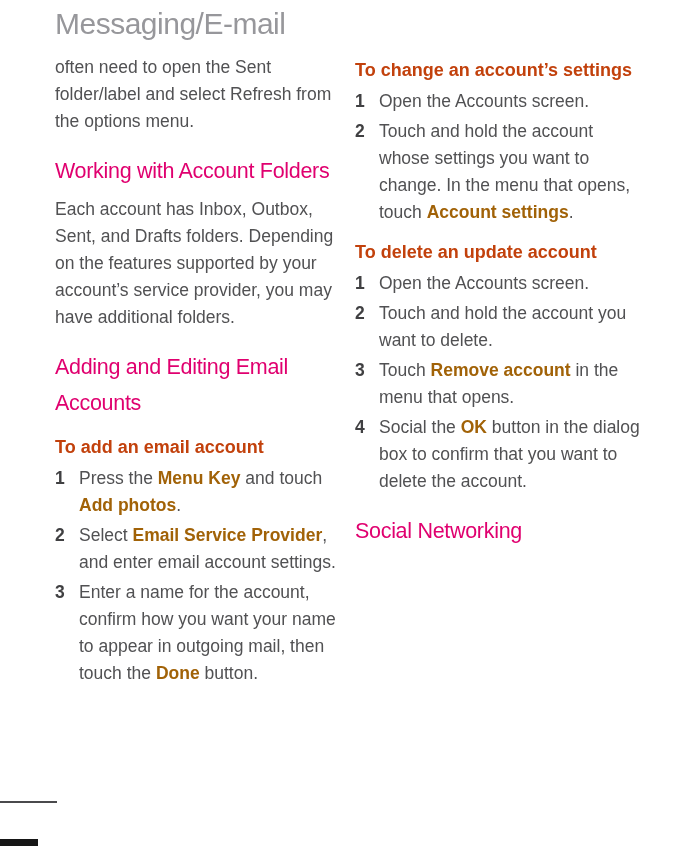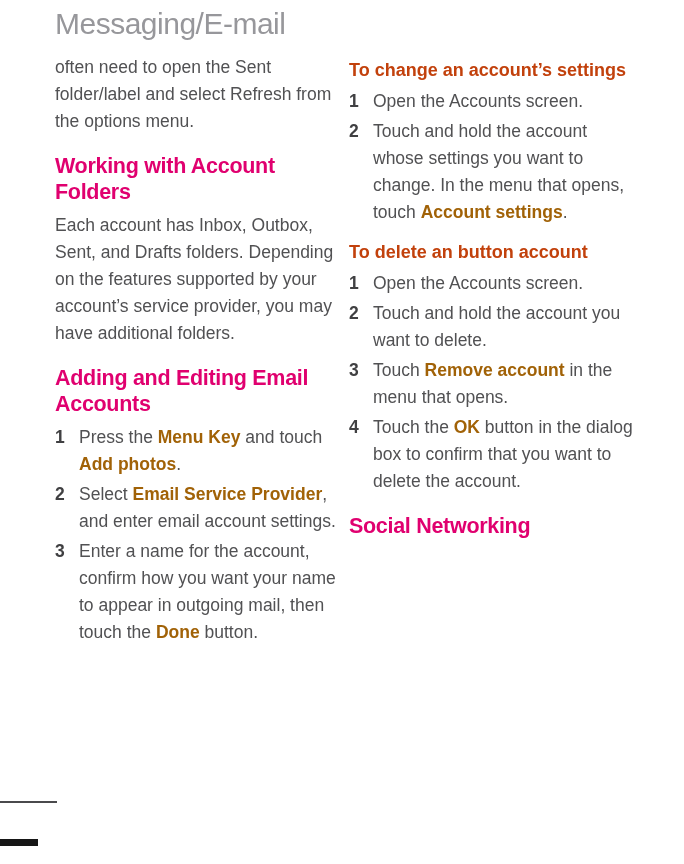--- a/index.html
+++ b/index.html
@@ -21,36 +21,36 @@
   .title {
     font-size: 30px;
     font-weight: 400;
     color: #97979b;
     letter-spacing: -0.5px;
     margin: 0 16px 12px 0;
     line-height: 36px;
   }
   .cols {
     display: flex;
-    gap: 12px;
+    gap: 18px;
   }
   .col-left  { width: 282px; }
   .col-right { width: 292px; }
   .col {
     font-size: 17.5px;
     line-height: 27px;
   }
   p.body {
     margin: 0 0 4px 0;
   }
   h2.pink {
     color: #e0006f;
     font-size: 21.5px;
-    line-height: 26px;
-    font-weight: 700;
+    line-height: 36px;
+    font-weight: 400;
     margin: 18px 0 7px 0;
     letter-spacing: -0.3px;
   }
   h3.sub {
     font-size: 18px;
     font-weight: 700;
     color: #c2410c;
     margin: 14px 0 6px 0;
     line-height: 24px;
   }
@@ -96,20 +96,21 @@
   <div class="cols">
 
     <div class="col col-left">
 
       <p class="body">often need to open the Sent folder/label and select Refresh from the options menu.</p>
 
       <h2 class="pink">Working with Account Folders</h2>
       <p class="body">Each account has Inbox, Outbox, Sent, and Drafts folders. Depending on the features supported by your account’s service provider, you may have additional folders.</p>
 
       <h2 class="pink">Adding and Editing Email Accounts</h2>
+      <h3 class="sub">To add an email account</h3>
 
       <div class="item">
         <span class="num">1</span>
         <span class="itext"><span>Press the </span><b>Menu Key</b><span> and touch </span><b>Add photos</b><span>.</span></span>
       </div>
 
       <div class="item">
         <span class="num">2</span>
         <span class="itext"><span>Select </span><b>Email Service Provider</b><span>, and enter email account settings.</span></span>
       </div>
@@ -128,40 +129,40 @@
       <div class="item">
         <span class="num">1</span>
         <span class="itext"><span>Open the Accounts screen.</span></span>
       </div>
 
       <div class="item">
         <span class="num">2</span>
         <span class="itext"><span>Touch and hold the account whose settings you want to change. In the menu that opens, touch </span><b>Account settings</b><span>.</span></span>
       </div>
 
-      <h3 class="sub">To delete an button account</h3>
+      <h3 class="sub">To delete an update account</h3>
 
       <div class="item">
         <span class="num">1</span>
         <span class="itext"><span>Open the Accounts screen.</span></span>
       </div>
 
       <div class="item">
         <span class="num">2</span>
         <span class="itext"><span>Touch and hold the account you want to delete.</span></span>
       </div>
 
       <div class="item">
         <span class="num">3</span>
         <span class="itext"><span>Touch </span><b>Remove account</b><span> in the menu that opens.</span></span>
       </div>
 
       <div class="item">
         <span class="num">4</span>
-        <span class="itext"><span>Touch the </span><b>OK</b><span> button in the dialog box to confirm that you want to delete the account.</span></span>
+        <span class="itext"><span>Social the </span><b>OK</b><span> button in the dialog box to confirm that you want to delete the account.</span></span>
       </div>
 
       <h2 class="pink">Social Networking</h2>
 
     </div>
 
   </div>
 </div>
 
 <div class="footer-rule"></div>

